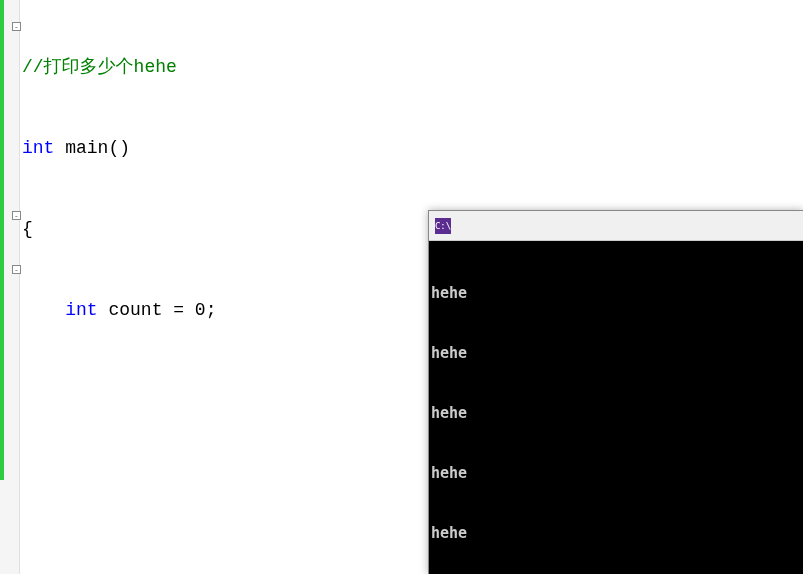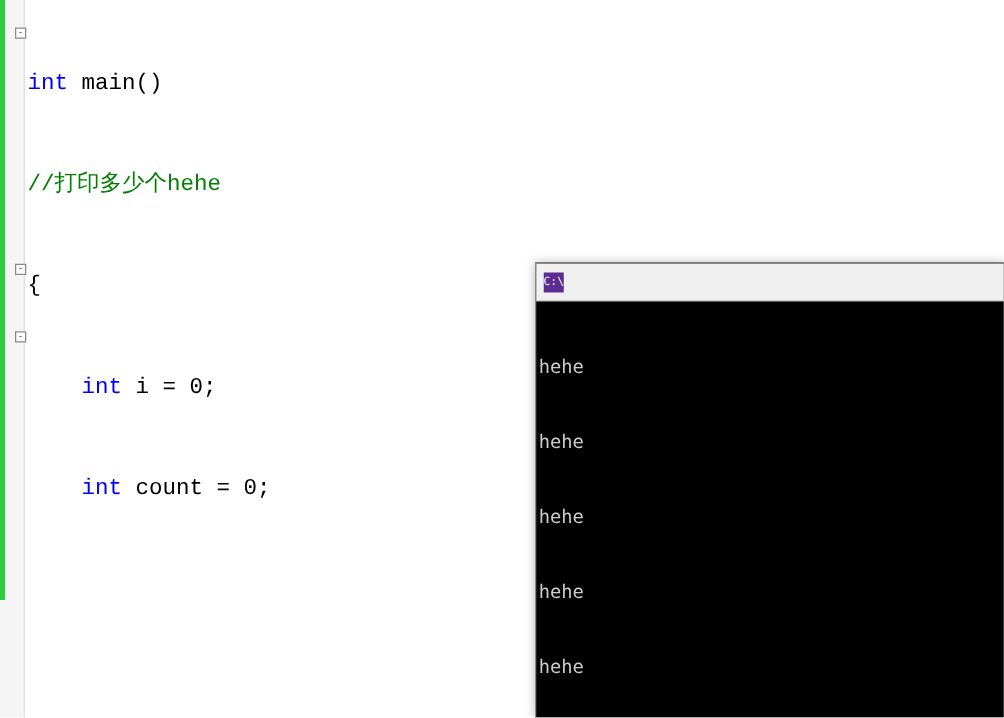--- a/index.html
+++ b/index.html
@@ -98,37 +98,36 @@
       font-family: Consolas, monospace;
     }
     .console-body {
       padding: 2px 2px;
       font-family: "NSimSun", "SimSun", Consolas, monospace;
       font-size: 15px;
       line-height: 20px;
       color: #cccccc;
       white-space: pre;
     }
-    .console-line { height: 20px; }
+    .console-line { height: 20px; font-weight: bold; }
   </style>
 </head>
 <body>
 
 <div class="editor">
   <div class="gutter">
     <div class="change-bar"></div>
     <div class="fold-marker" style="top:22px;">-</div>
     <div class="fold-marker" style="top:211px;">-</div>
     <div class="fold-marker" style="top:265px;">-</div>
   </div>
   <div class="code-area">
+    <div class="line"><span class="comment">//打印多少个hehe</span></div>
     <div class="line"><span class="type">int</span> <span class="ident">main</span><span class="punct">()</span></div>
-    <div class="line"><span class="comment">//打印多少个hehe</span></div>
     <div class="line"><span class="punct">{</span></div>
-    <div class="line">    <span class="type">int</span> <span class="ident">i</span><span class="op"> = 0;</span></div>
     <div class="line">    <span class="type">int</span> <span class="ident">count</span><span class="op"> = 0;</span></div>
     
     
     
     
     
     
     
     
     

